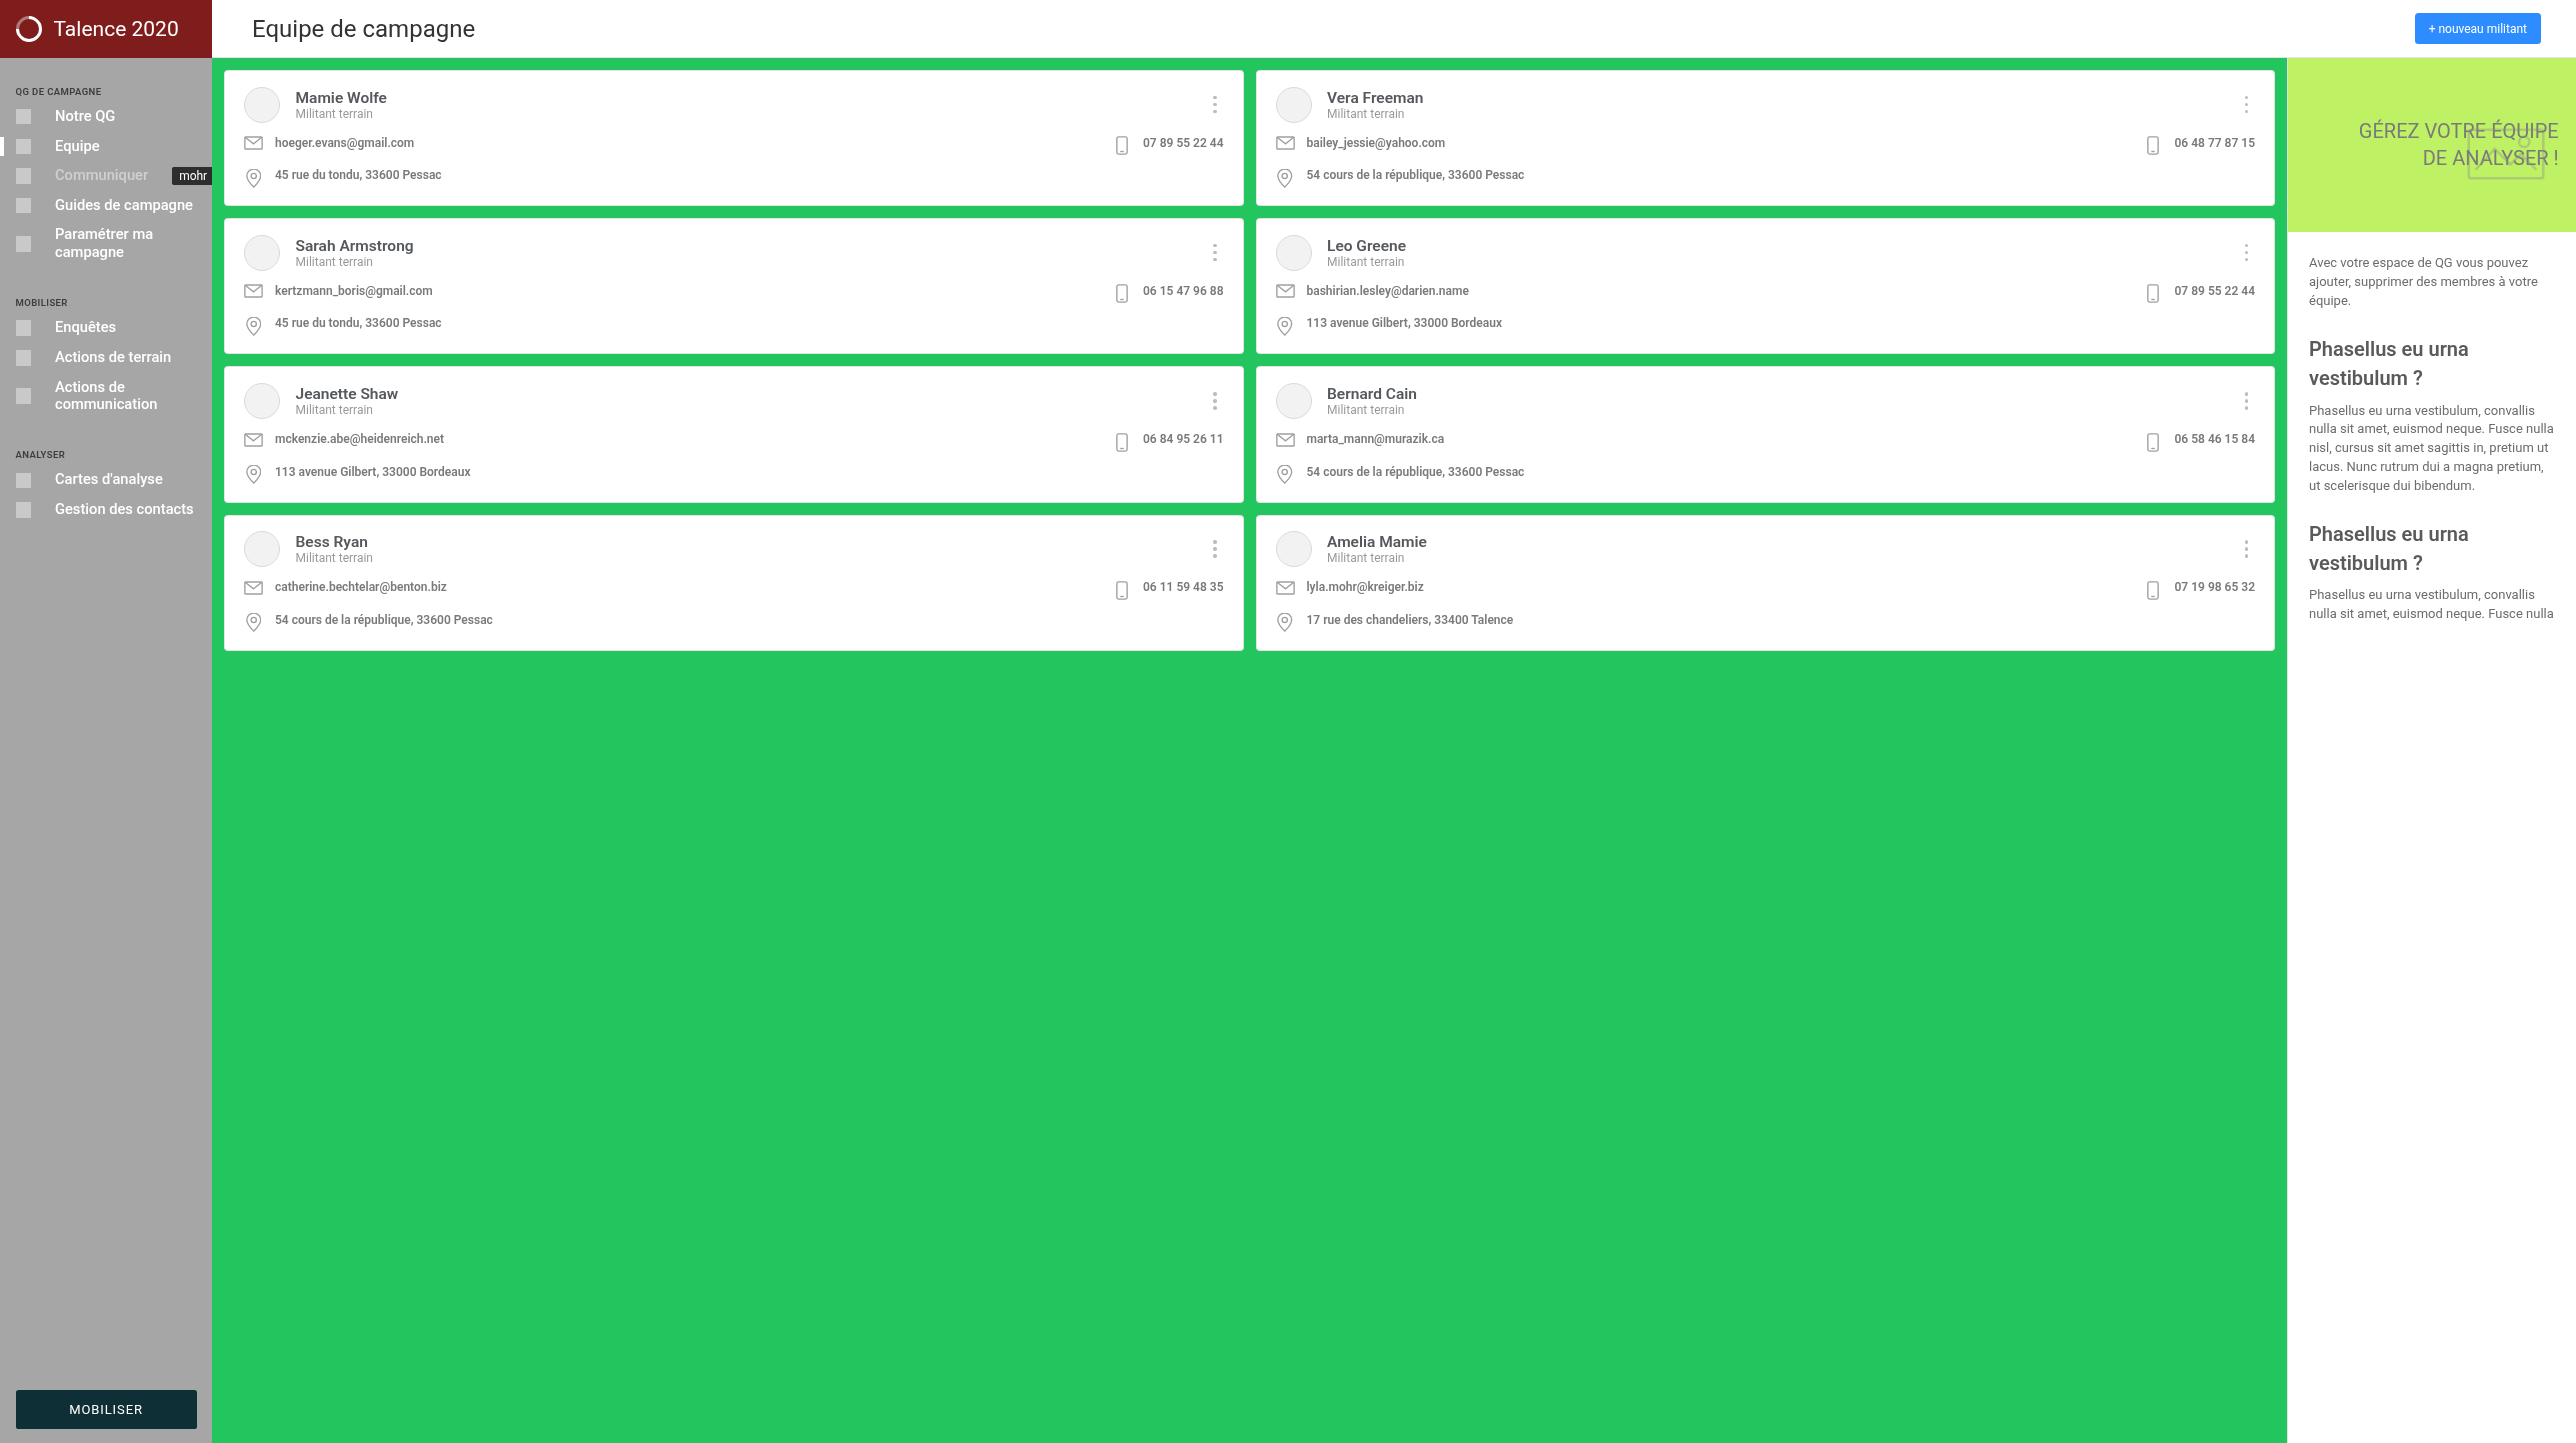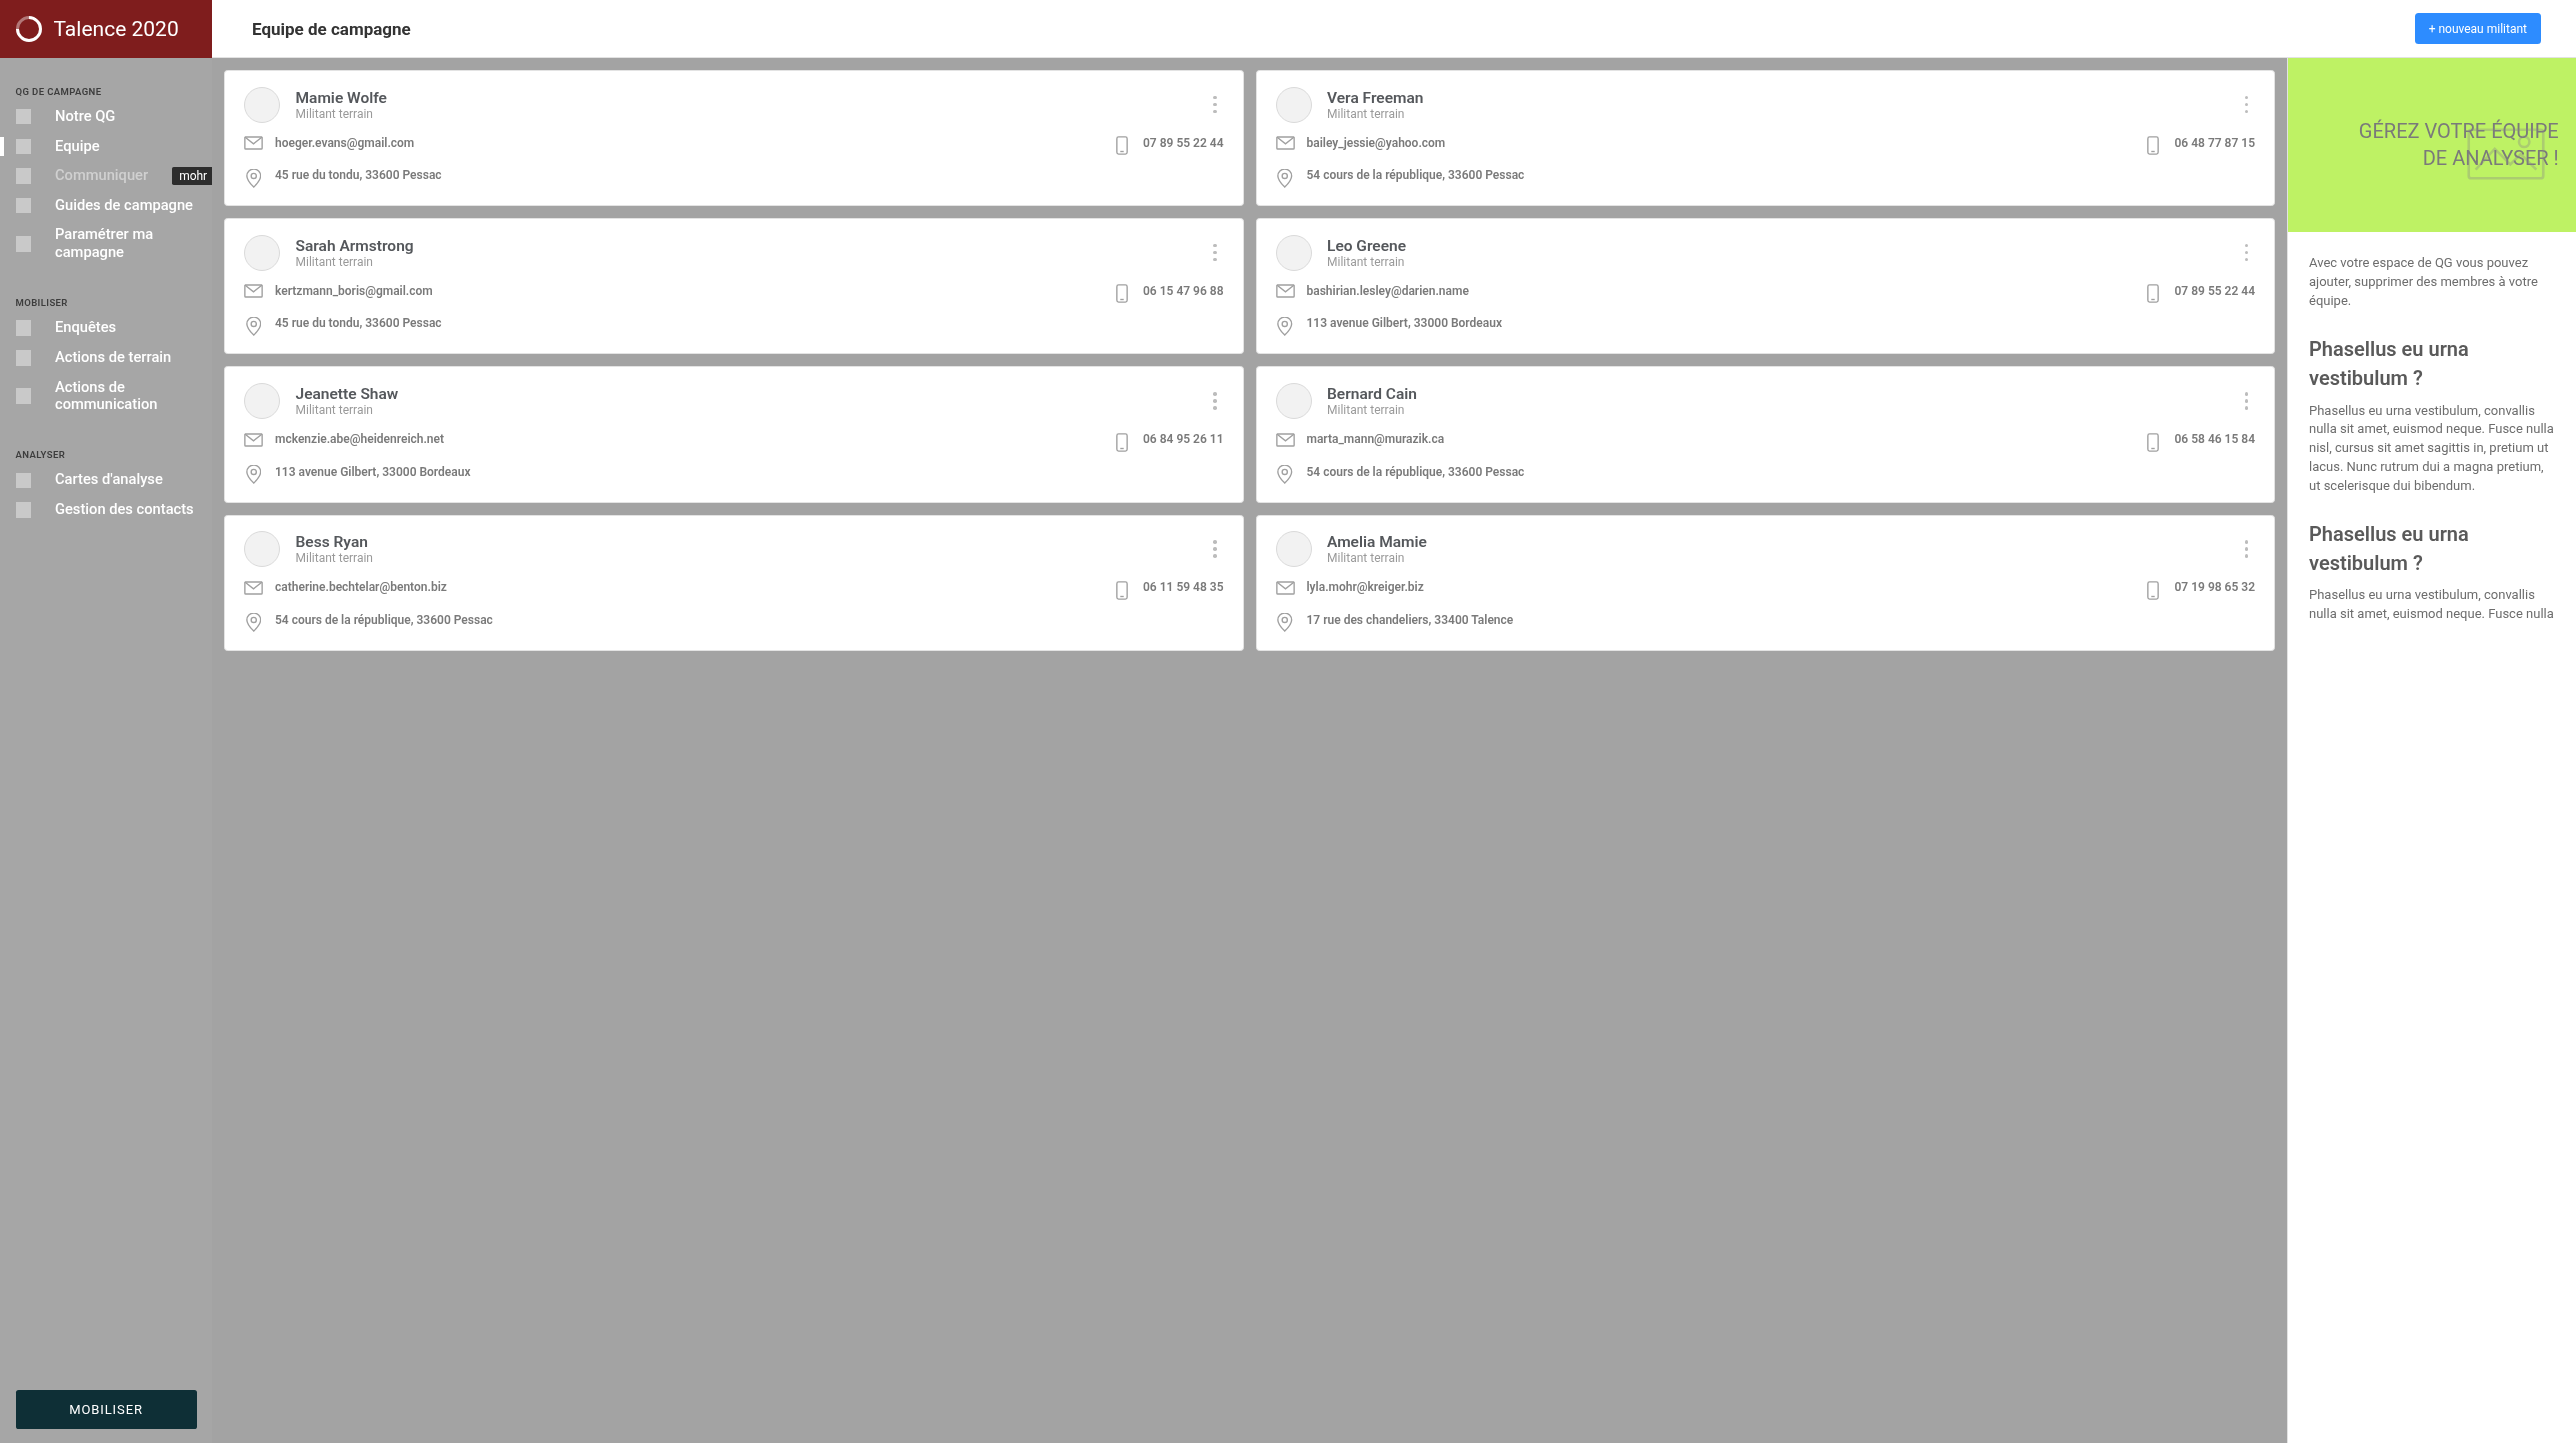--- a/index.html
+++ b/index.html
@@ -110,22 +110,22 @@
   }
   .topbar {
     height: 58px;
     background: #fff;
     display: flex;
     align-items: center;
     padding: 0 35px 0 40px;
     border-bottom: 0.9px solid #e2e2e2;
   }
   .page-title {
-    font-size: 17px;
-    font-weight: 700;
+    font-size: 24px;
+    font-weight: 400;
     color: #333;
   }
   .new-btn {
     margin-left: auto;
     background: #2d8cff;
     color: #fff;
     padding: 8.6px 14px;
     border-radius: 3.5px;
     font-size: 12px;
     cursor: pointer;
@@ -134,21 +134,21 @@
   .content-row {
     flex: 1;
     display: flex;
     min-height: 0;
   }
 
   .cards-area {
     flex: 1;
     padding: 12px;
     overflow-y: auto;
-    background: #a3a3a3;
+    background: #22c55e;
   }
   .cards-grid {
     display: grid;
     grid-template-columns: repeat(2, 1fr);
     gap: 12px;
   }
   .card {
     background: #fff;
     border-radius: 3.5px;
     border: 0.9px solid #e3e3e3;

